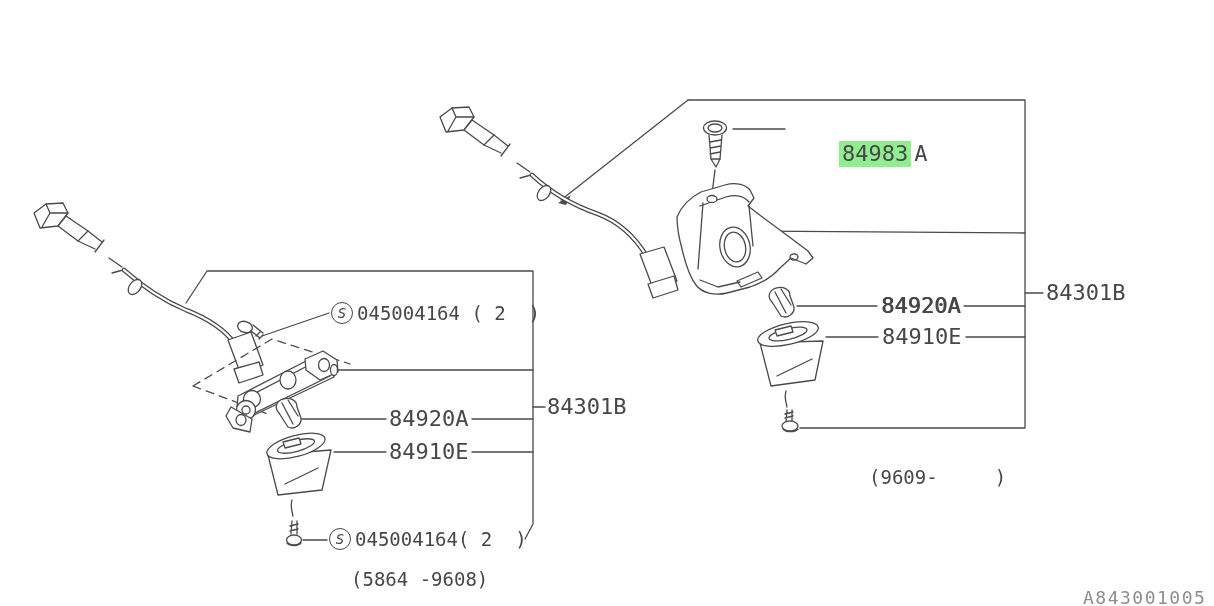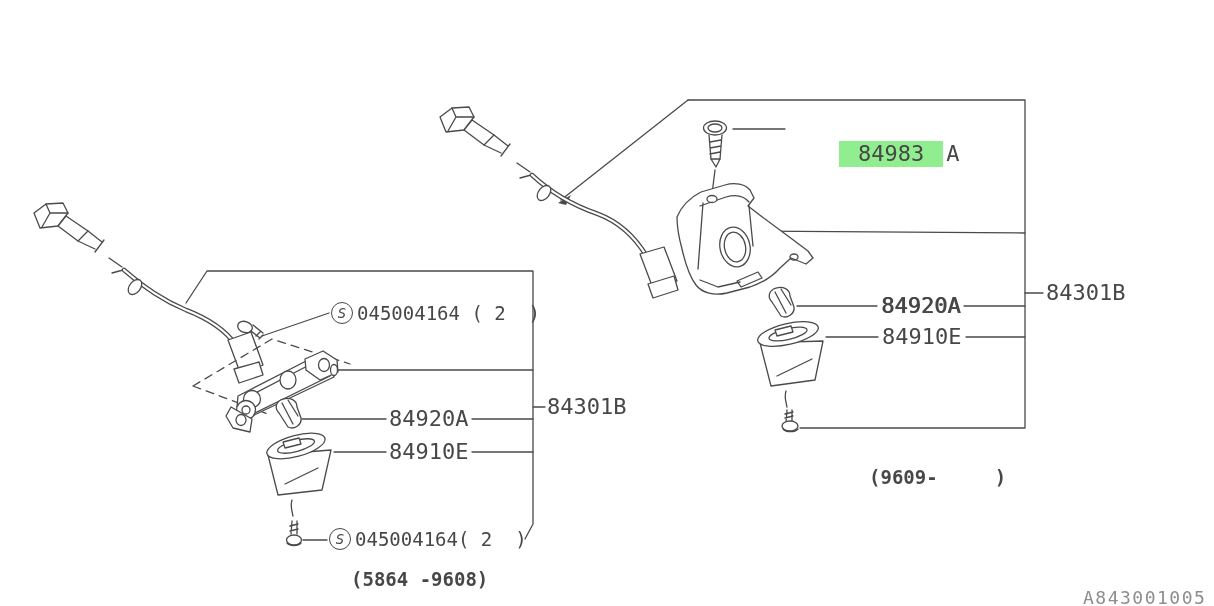--- a/index.html
+++ b/index.html
@@ -16,24 +16,24 @@
   .slabel{
     position:absolute;display:flex;align-items:center;gap:4px;
     font-size:19px;line-height:24px;color:#474747;white-space:pre;
   }
   .scirc{
     display:inline-block;width:20px;height:20px;border:1.6px solid #474747;
     border-radius:50%;font-size:14px;line-height:20px;text-align:center;
     font-style:italic;flex:0 0 auto;
   }
   .datelabel{
-    position:absolute;font-size:19px;line-height:24px;color:#474747;white-space:pre;font-weight:bold;
+    position:absolute;font-size:19px;line-height:24px;color:#474747;white-space:pre;
   }
   .hl{
-    background:#90ee90;padding:0 19px;display:inline-block;
+    background:#90ee90;padding:0 3px;display:inline-block;
   }
   .suffix{margin-left:3px;}
   .code{
     position:absolute;font-size:18px;line-height:20px;color:#8d8d8d;
     letter-spacing:1.5px;white-space:pre;
   }
 </style>
 </head>
 <body>
 

